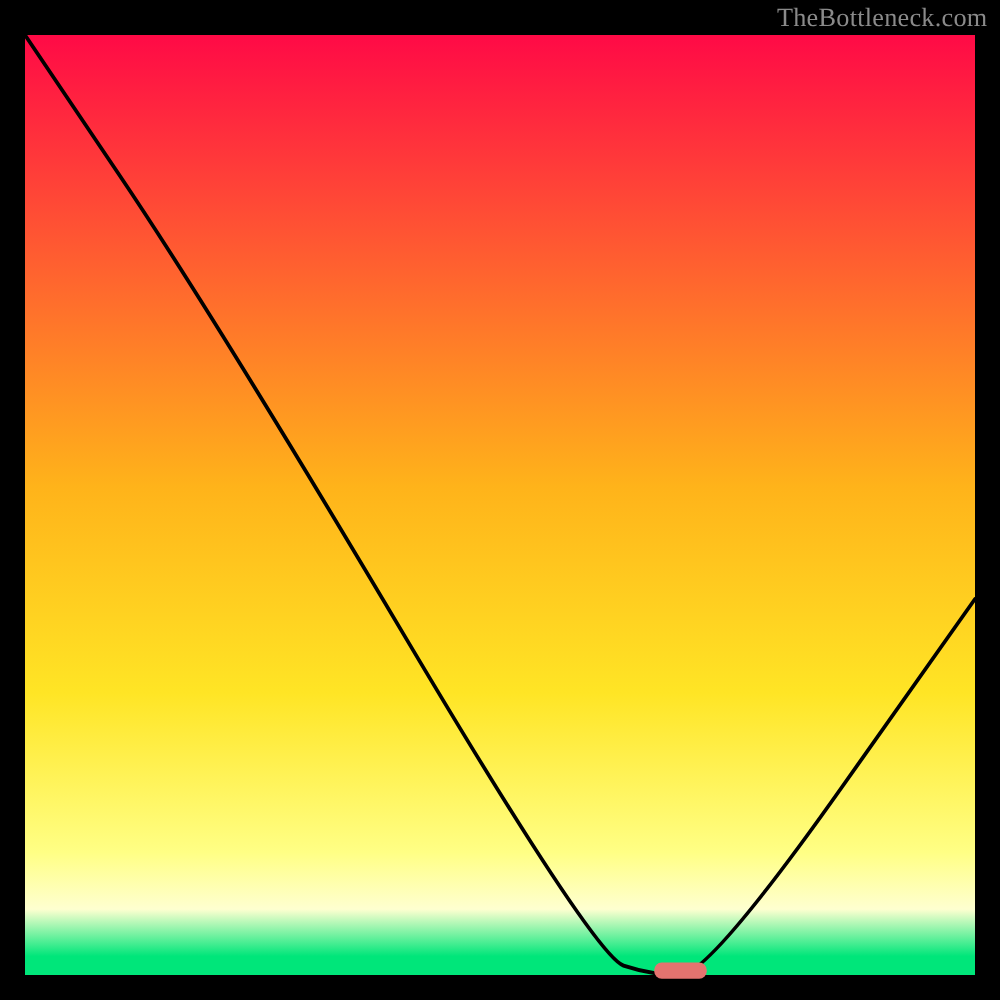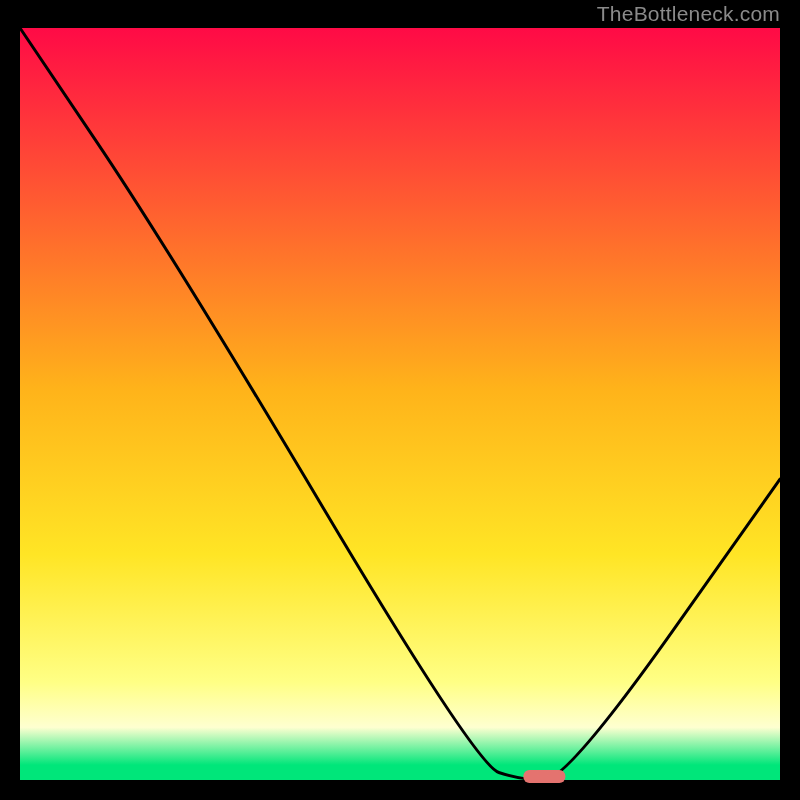--- a/index.html
+++ b/index.html
@@ -11,22 +11,22 @@
     overflow: hidden;
   }
   .frame {
     position: absolute;
     width: 800px;
     height: 800px;
   }
   .watermark {
     position: absolute;
     top: 2px;
-    right: 20px;
-    font-family: Liberation Sans, sans-serif;
+    right: 10px;
+    font-family: Liberation Serif, serif;
     font-size: 21px;
     color: #8a8a8a;
     letter-spacing: 0.2px;
     font-weight: 500;
   }
   svg {
     position: absolute;
     left: 0;
     top: 0;
   }

